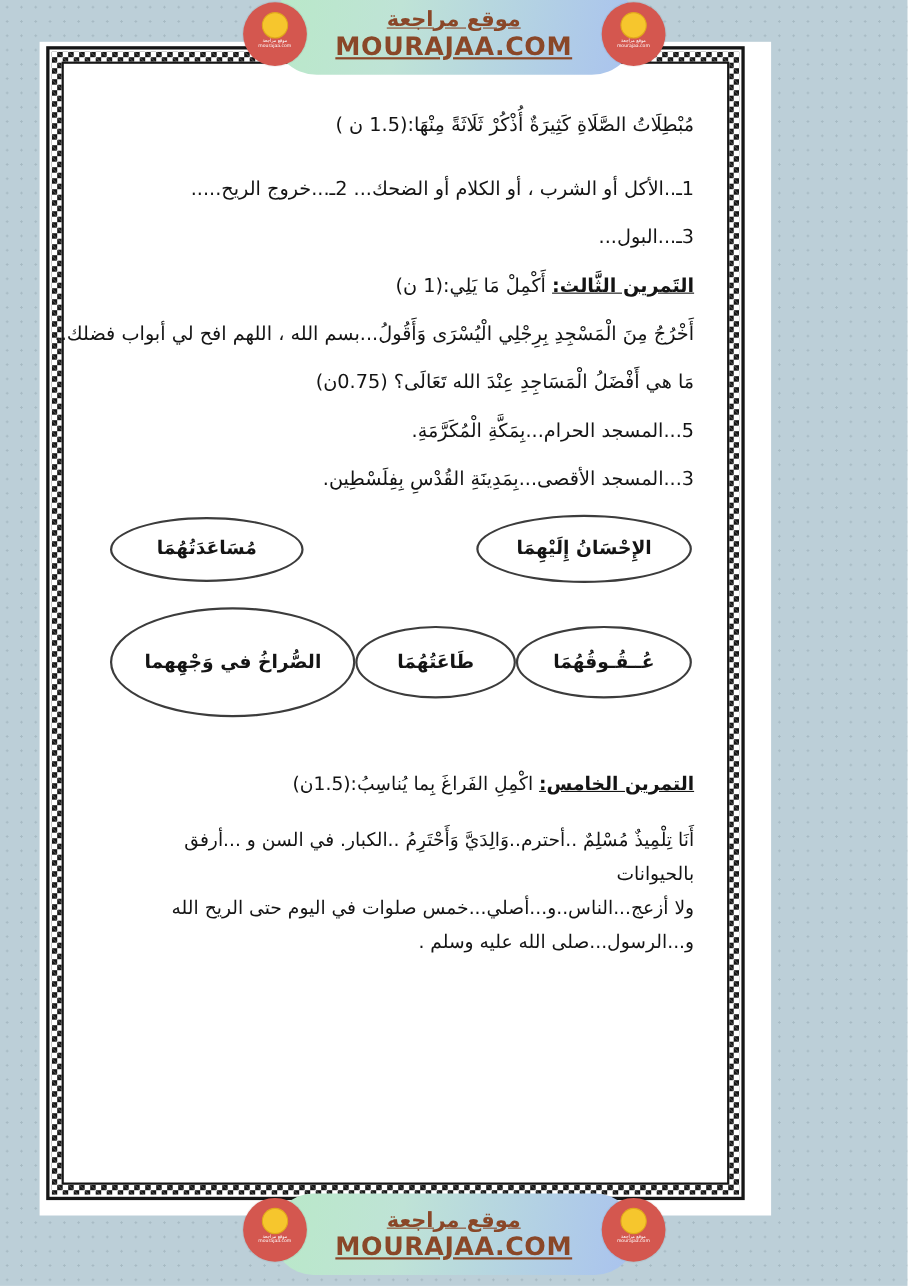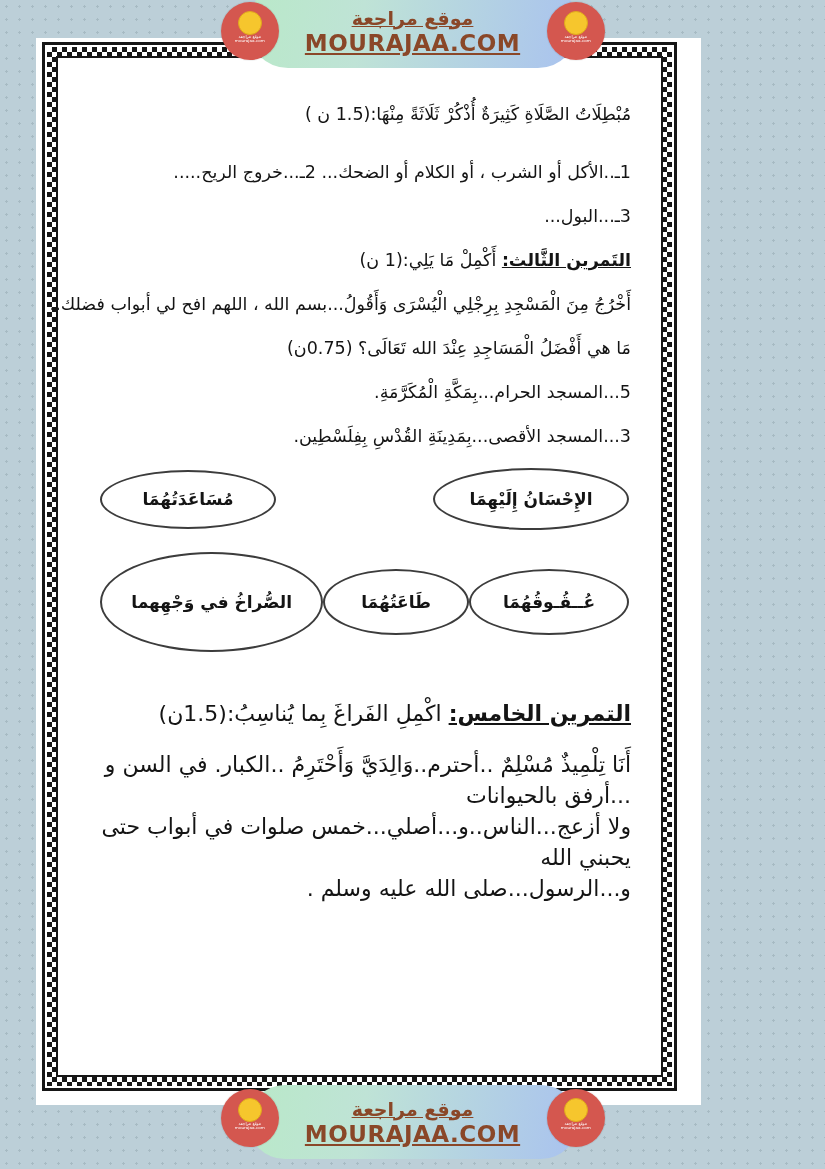--- a/index.html
+++ b/index.html
@@ -41,21 +41,21 @@
   }
   .ov-r1a{width:192px;height:58px;}
   .ov-r1b{width:196px;height:66px;}
   .ov-r1c{width:172px;height:55px;}
   .ov-r2a{width:156px;height:62px;}
   .ov-r2b{width:172px;height:62px;}
   .ov-r2c{width:202px;height:96px;white-space:normal;padding:0 18px;}
   .row2{margin-top:22px;}
 
   
-  .para{margin-top:46px;font-size:22px;line-height:31px;}
+  .para{margin-top:46px;font-size:17px;line-height:31px;}
 
   
   .banner{position:absolute;left:50%;transform:translateX(-50%);width:360px;z-index:5;}
   .banner.top{top:0;height:80px;}
   .banner.bottom{bottom:6px;height:80px;}
   .pill{
     position:absolute;left:15px;width:330px;height:74px;border-radius:40px;
     background:linear-gradient(100deg,#b9e9c8 0%,#bfe3d6 35%,#a9c2ef 100%);
     display:flex;flex-direction:column;align-items:center;justify-content:center;
   }
@@ -107,21 +107,21 @@
           </div>
           <div class="oval-row row2">
             <div class="oval ov-r2b">عُــقُـوقُهُمَا</div>
             <div class="oval ov-r2a">طَاعَتُهُمَا</div>
             <div class="oval ov-r2c">الصُّراخُ في وَجْهِهما</div>
           </div>
 
           <div class="tline para"><span class="ex-title">التمرين الخامس:</span><span> اكْمِلِ الفَراغَ بِما يُناسِبُ:(1.5ن)</span></div>
           <div class="para" style="margin-top:20px;">
             <div>أَنَا تِلْمِيذٌ مُسْلِمٌ ..أحترم..وَالِدَيَّ وَأَحْتَرِمُ ..الكبار. في السن و ...أرفق بالحيوانات</div>
-            <div>ولا أزعج...الناس..و...أصلي...خمس صلوات في أبواب حتى يحبني الله</div>
+            <div>ولا أزعج...الناس..و...أصلي...خمس صلوات في اليوم حتى الريح الله</div>
             <div>و...الرسول...صلى الله عليه وسلم .</div>
           </div>
 
         </div>
       </div>
     </div>
   </div>
 </div>
 
 <div class="banner top">

